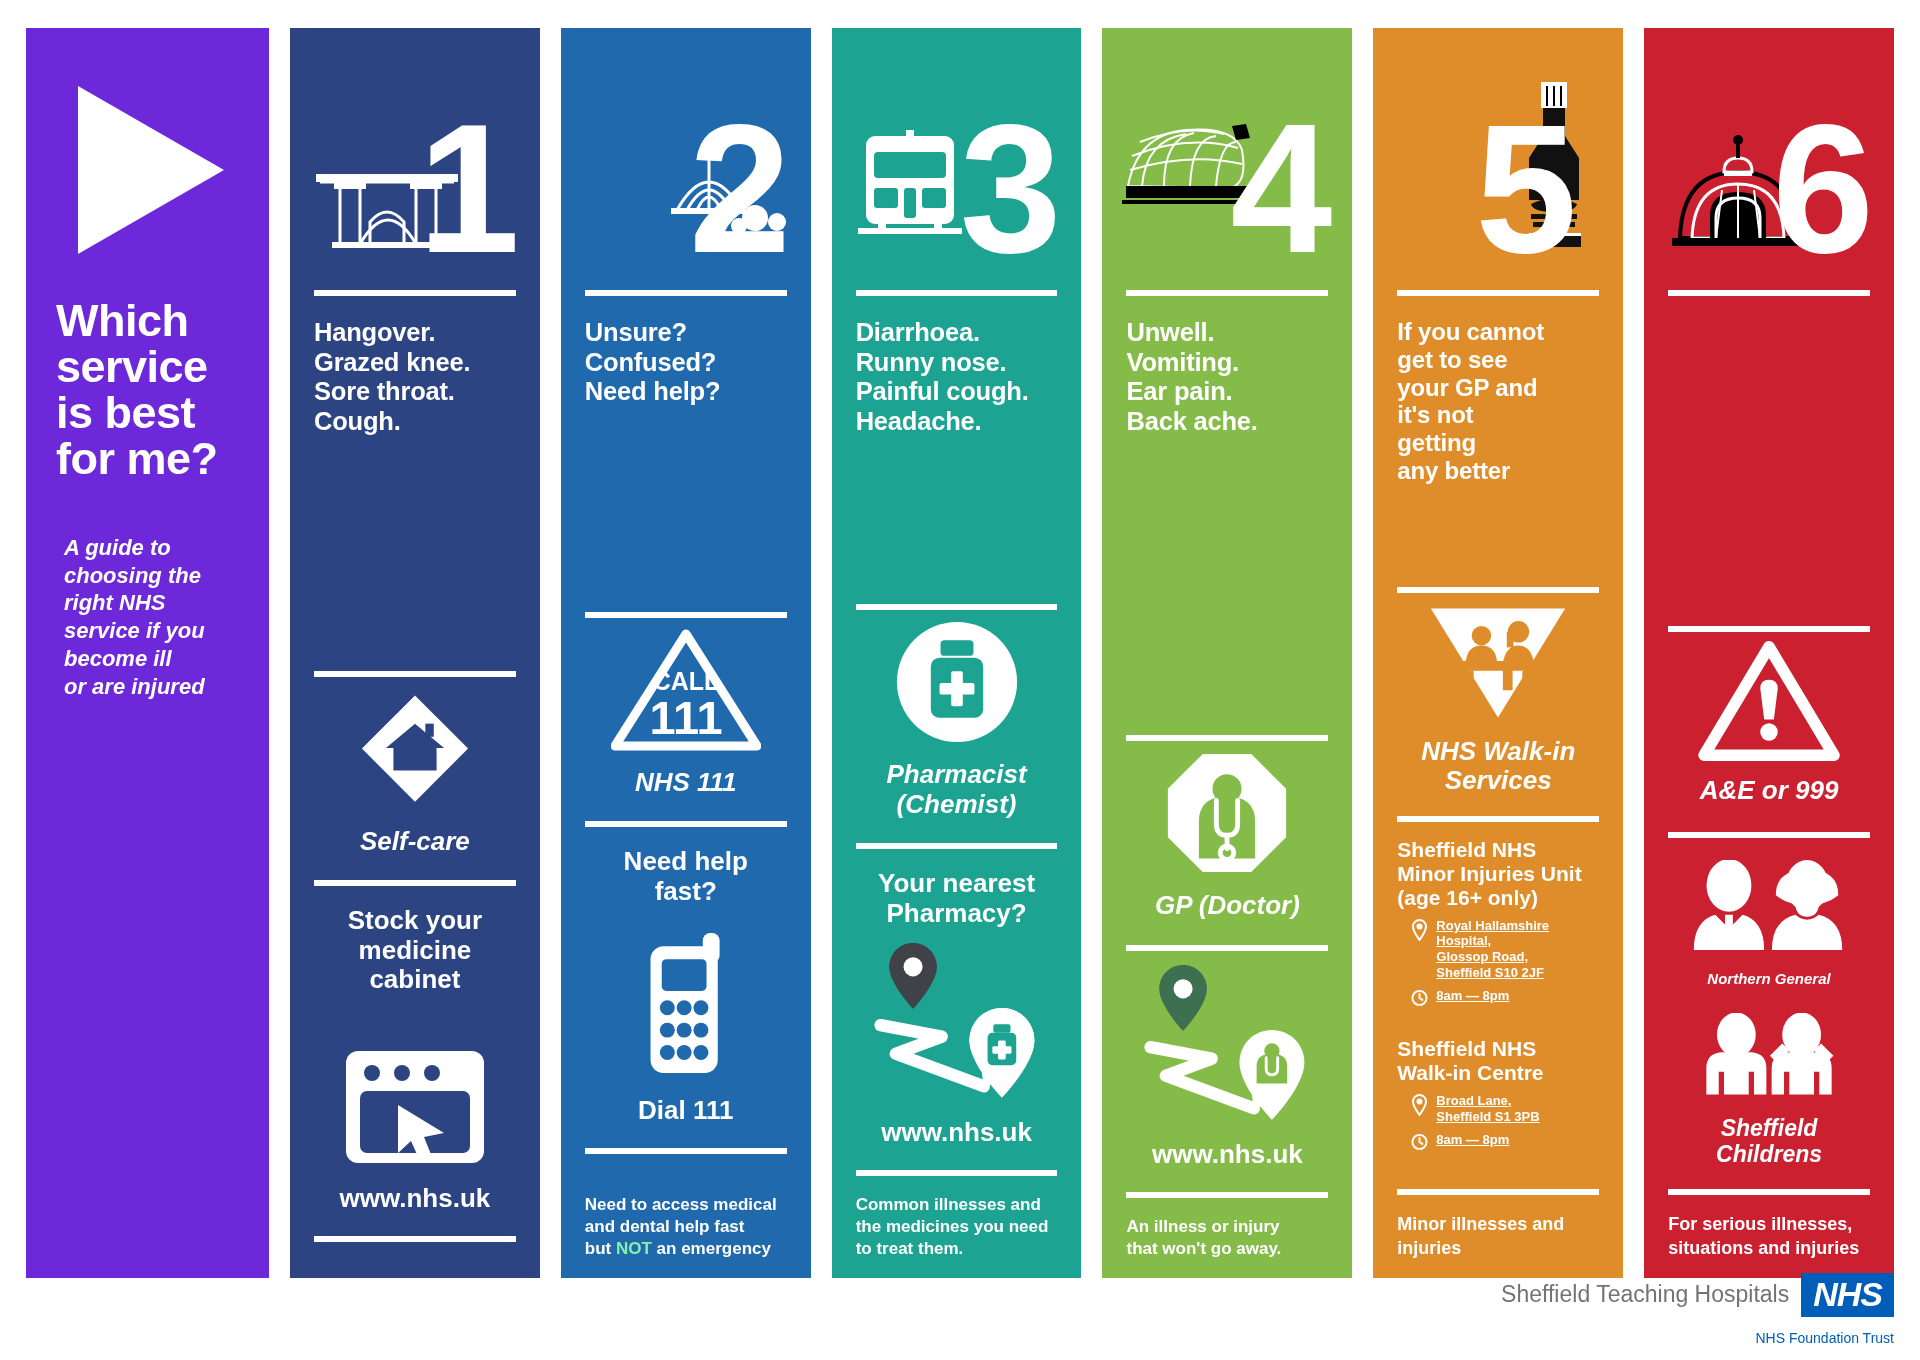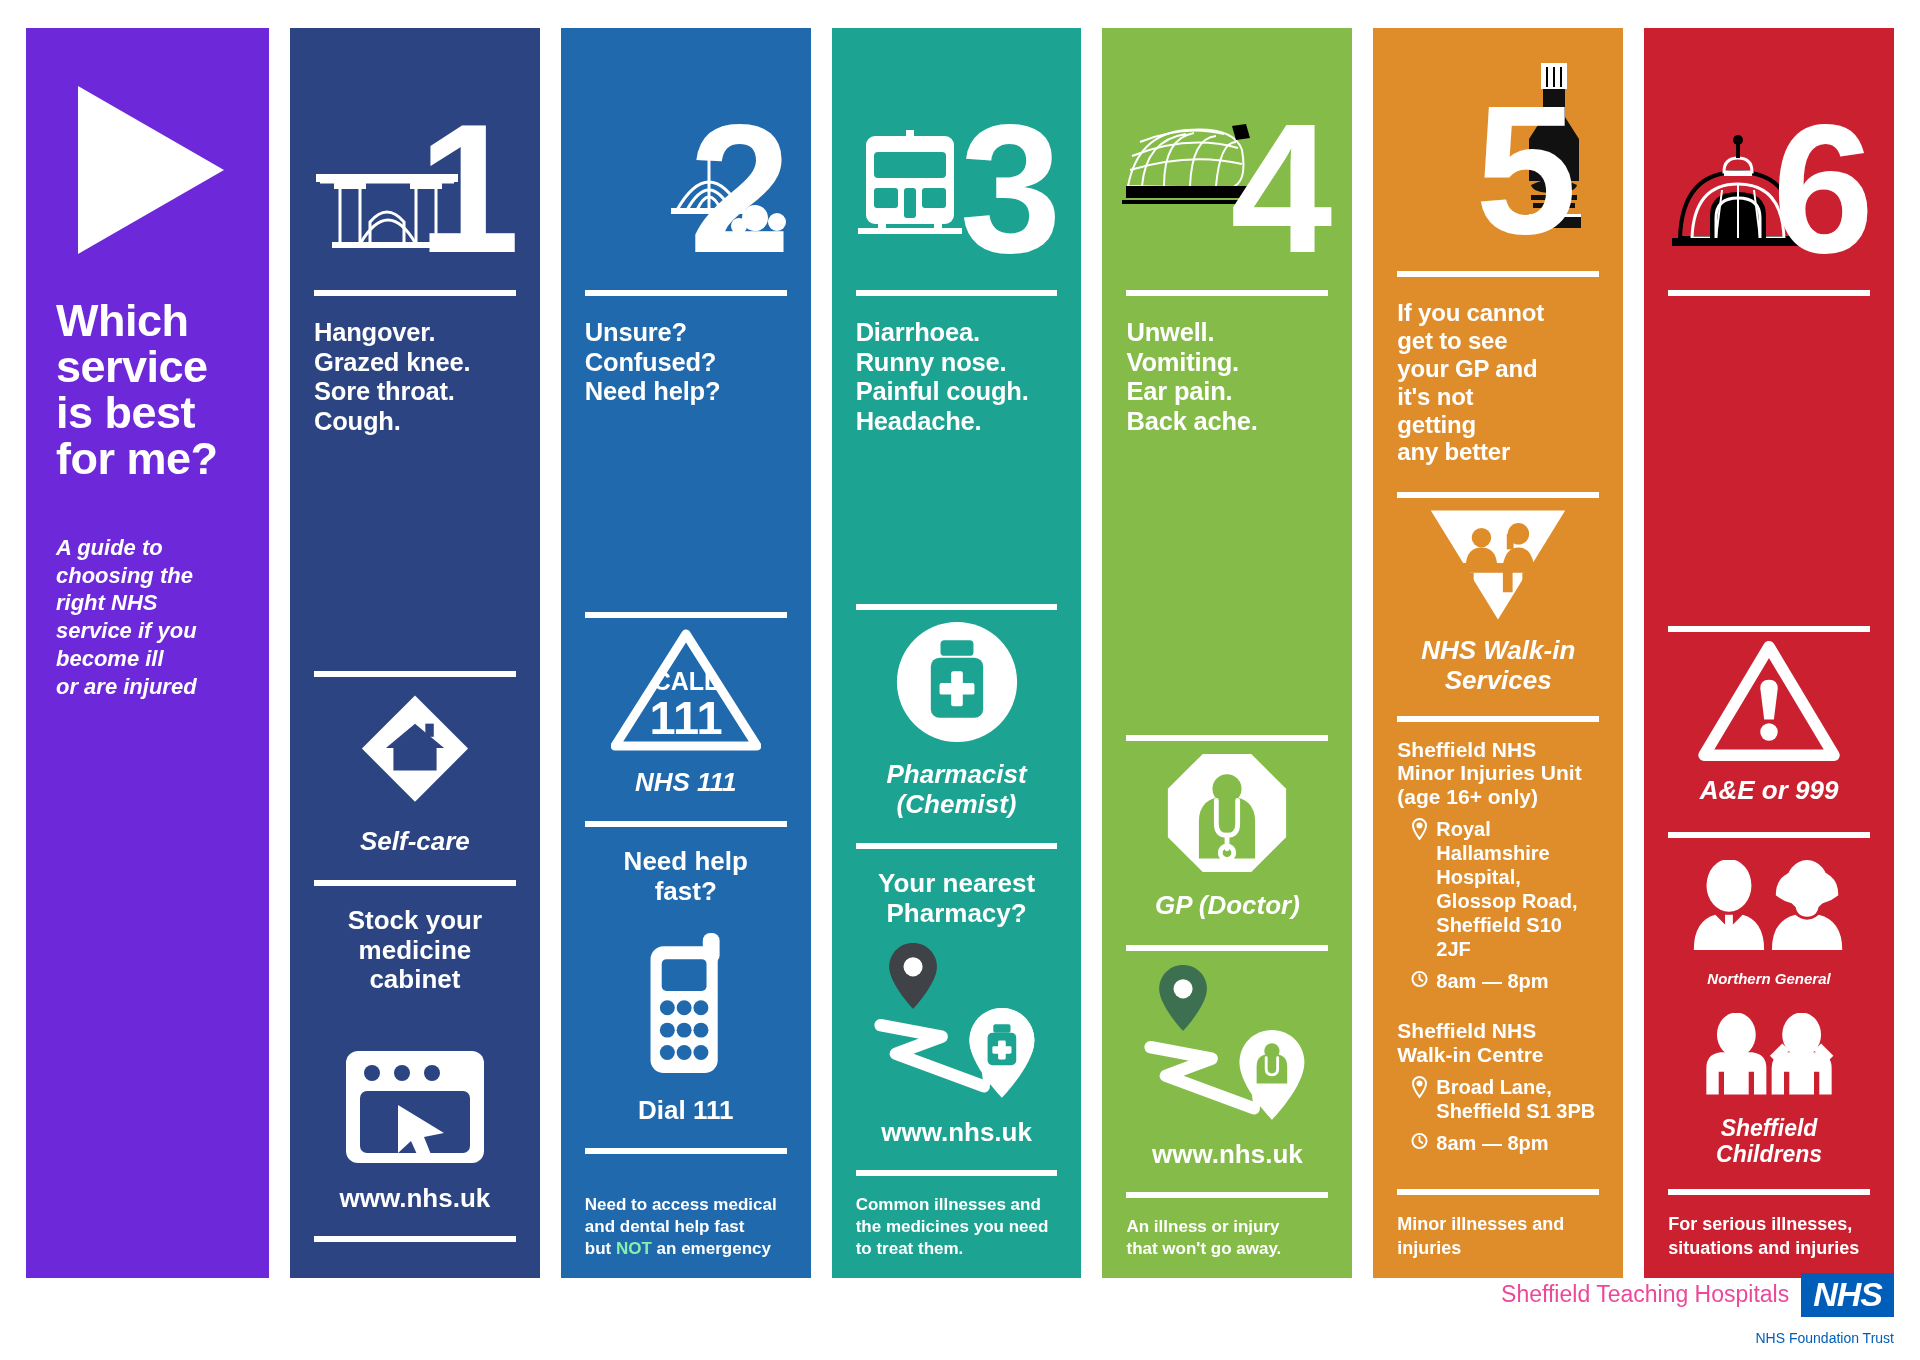--- a/index.html
+++ b/index.html
@@ -39,21 +39,21 @@
     border-bottom:84px solid transparent;
     border-left:146px solid #ffffff;
     margin:28px 0 44px 22px;
   }
   .intro-title{
     font-size:45px;line-height:1.02;font-weight:700;letter-spacing:-0.5px;
     margin:0 0 52px 0;white-space:pre-line;
   }
   .intro-sub{
     font-size:22px;line-height:1.27;font-weight:700;font-style:italic;
-    white-space:pre-line;margin:0;
+    white-space:pre-line;margin:8px;
   }
 
   
   .top-art{
     position:relative;
     height:208px;
     margin-top:28px;
   }
   .bignum{
     position:absolute;right:2px;bottom:-16px;
@@ -93,29 +93,29 @@
     white-space:pre-line;
   }
   .footnote .hl{color:#86efac;}
   .map-wrap{display:flex;justify-content:center;height:168px;align-items:flex-end;margin-top:4px;}
 
   
   .unit{margin-top:16px;}
   .unit-title{font-size:21px;line-height:1.14;font-weight:700;white-space:pre-line;margin:0;}
   .addr-row{display:flex;align-items:flex-start;gap:8px;margin-top:8px;padding-left:14px;}
   .addr-row .pin{flex:none;margin-top:1px;}
-  .addr-txt{font-size:20px;line-height:1.2;font-weight:700;white-space:pre-line;}
+  .addr-txt{font-size:13px;line-height:1.2;font-weight:700;white-space:pre-line;text-decoration:underline;}
 
   
   .footer{
     position:absolute;left:0;right:26px;bottom:14px;
     display:flex;align-items:center;justify-content:flex-end;gap:12px;
   }
   .trust-name{
-    font-size:23px;font-weight:400;color:#ec4899;text-align:right;line-height:1.1;
+    font-size:23px;font-weight:400;color:#737373;text-align:right;line-height:1.1;
   }
   .nhs-logo{
     background:#005eb8;color:#ffffff;font-weight:700;
     font-size:34px;letter-spacing:-1px;
     padding:4px 12px 6px 12px;font-style:italic;
     line-height:1;
   }
   .trust-sub{
     font-size:14px;color:#005eb8;font-weight:400;text-align:right;margin-top:13px;
   }

